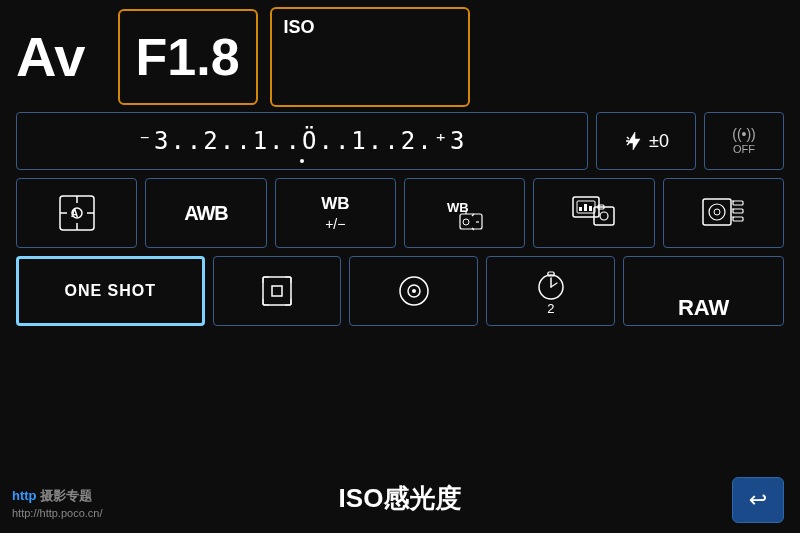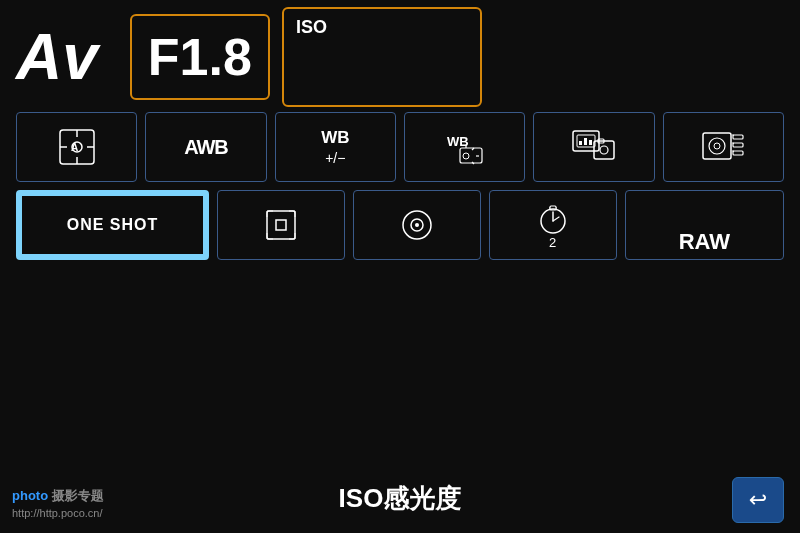--- a/index.html
+++ b/index.html
@@ -24,40 +24,39 @@
     
     .row1 {
       display: flex;
       align-items: center;
       gap: 12px;
       margin-bottom: 10px;
       height: 90px;
     }
 
     .av-label {
-      font-size: 64px;
-      font-weight: bold;
-      color: #ffffff;
-      font-style: italic;
+      font-size: 56px;
+      font-weight: bold;
+      color: #ffffff;
       margin-right: 20px;
       line-height: 1;
     }
 
     .aperture-box {
       border: 2px solid #d4860a;
       border-radius: 6px;
       padding: 6px 16px;
       font-size: 52px;
       font-weight: bold;
       color: #ffffff;
       display: flex;
       align-items: center;
       justify-content: flex-end;
       min-width: 130px;
-      height: 86px;
+      height: 96px;
     }
 
     .iso-box {
       border: 2px solid #d4860a;
       border-radius: 6px;
       padding: 6px 16px;
       font-size: 52px;
       font-weight: bold;
       color: #ffffff;
       display: flex;
@@ -261,20 +260,44 @@
   <div class="row1">
     <div class="av-label">Av</div>
     <div class="aperture-box">
       <span>F1.8</span>
     </div>
     <div class="iso-box">
       <span class="iso-label-small">ISO</span>
     </div>
   </div>
 
+  <div class="row2">
+    <div class="exposure-box">
+      <span class="exposure-text">
+        ⁻3..2..1..Ö..1..2.⁺3
+      </span>
+      <div class="exposure-dot"></div>
+    </div>
+    <div class="flash-comp-box">
+
+      <svg width="22" height="22" viewBox="0 0 22 22">
+        <polygon points="12,2 5,13 10,13 10,20 17,9 12,9" fill="white" stroke="white" stroke-width="0.5"></polygon>
+        <line x1="4" y1="7" x2="6" y2="9" stroke="white" stroke-width="1.5"></line>
+        <line x1="3" y1="11" x2="6" y2="11" stroke="white" stroke-width="1.5"></line>
+        <line x1="4" y1="15" x2="6" y2="13" stroke="white" stroke-width="1.5"></line>
+      </svg>
+      <span>±0</span>
+    </div>
+    <div class="wifi-box">
+      <div style="text-align:center; line-height:1.2;">
+        <div style="font-size:14px;">((•))</div>
+        <div style="font-size:11px; color:#aaa;">OFF</div>
+      </div>
+    </div>
+  </div>
 
   <div class="row3">
 
     <div class="icon-box">
       <svg width="40" height="40" viewBox="0 0 40 40">
         <rect x="3" y="3" width="34" height="34" rx="3" fill="none" stroke="white" stroke-width="1.5"></rect>
         <circle cx="20" cy="20" r="5" fill="none" stroke="white" stroke-width="1.5"></circle>
         <line x1="20" y1="3" x2="20" y2="10" stroke="white" stroke-width="1.5"></line>
         <line x1="20" y1="30" x2="20" y2="37" stroke="white" stroke-width="1.5"></line>
         <line x1="3" y1="20" x2="10" y2="20" stroke="white" stroke-width="1.5"></line>
@@ -331,21 +354,21 @@
         <line x1="31" y1="8" x2="33" y2="8" stroke="white" stroke-width="1"></line>
         <line x1="31" y1="16" x2="33" y2="16" stroke="white" stroke-width="1"></line>
         <line x1="31" y1="24" x2="33" y2="24" stroke="white" stroke-width="1"></line>
       </svg>
     </div>
 
   </div>
 
   <div class="row4">
 
-    <div class="icon-box-wide" style="flex:1.4; border: 6px solid #7dd3fc; border-radius:4px;">
+    <div class="icon-box-wide" style="flex:1.4; border: 3px solid #7dd3fc; border-radius:4px;">
       <span style="font-size:16px; font-weight:bold; letter-spacing:1px;">ONE SHOT</span>
     </div>
 
     <div class="icon-box" style="flex:1;">
       <svg width="36" height="36" viewBox="0 0 36 36">
         <rect x="4" y="4" width="28" height="28" rx="2" fill="none" stroke="white" stroke-width="1.5"></rect>
         <rect x="13" y="13" width="10" height="10" fill="none" stroke="white" stroke-width="1.5"></rect>
 
         <line x1="4" y1="4" x2="10" y2="4" stroke="white" stroke-width="1"></line>
         <line x1="4" y1="4" x2="4" y2="10" stroke="white" stroke-width="1"></line>
@@ -389,18 +412,18 @@
   <div class="bottom-bar">
     <span class="bottom-label">ISO感光度</span>
   </div>
 
   <div class="back-button">
     <span>↩</span>
   </div>
 
   <div class="poco-watermark">
     <div class="poco-bold">
-      <span style="color:#3399ff;">photo</span> <span>摄影专题</span>
+      <span style="color:#3399ff;">http</span> <span>摄影专题</span>
     </div>
     <div>http://http.poco.cn/</div>
   </div>
 
 </div>
 
 </body></html>

